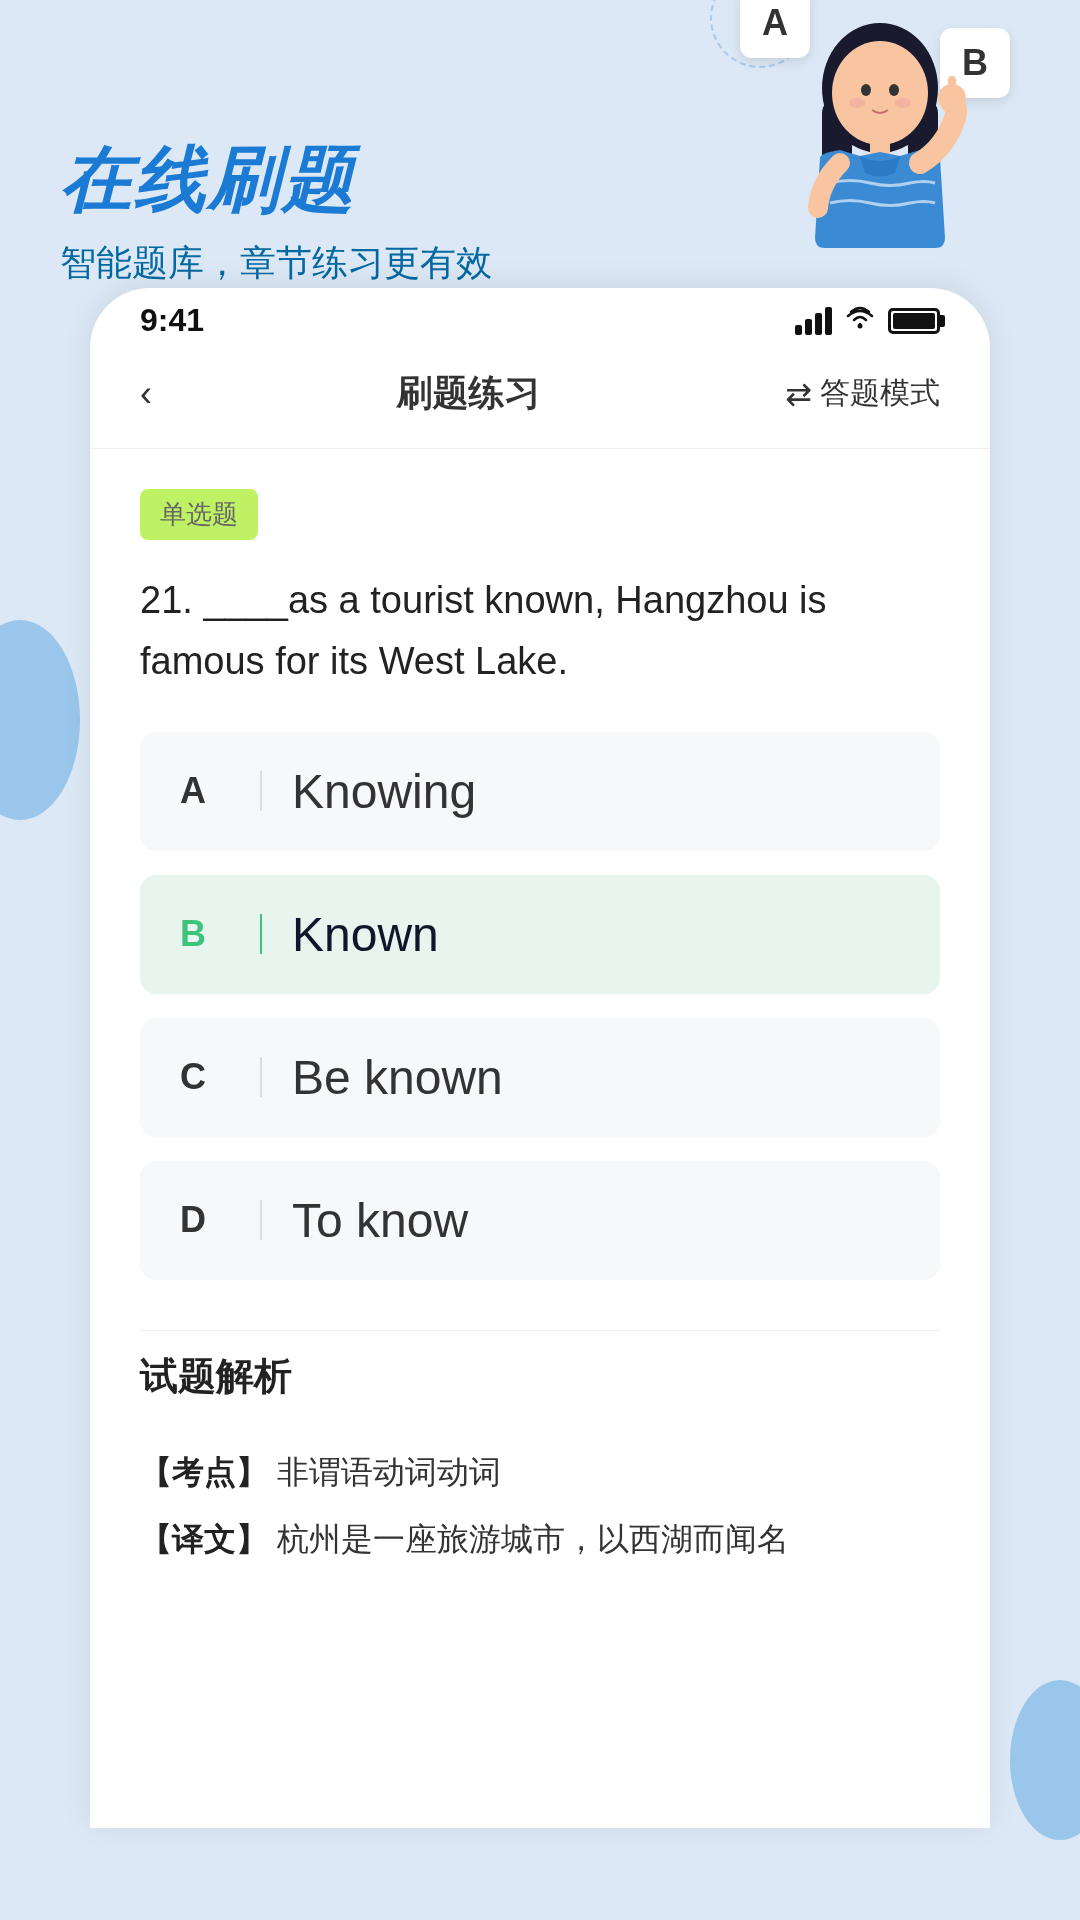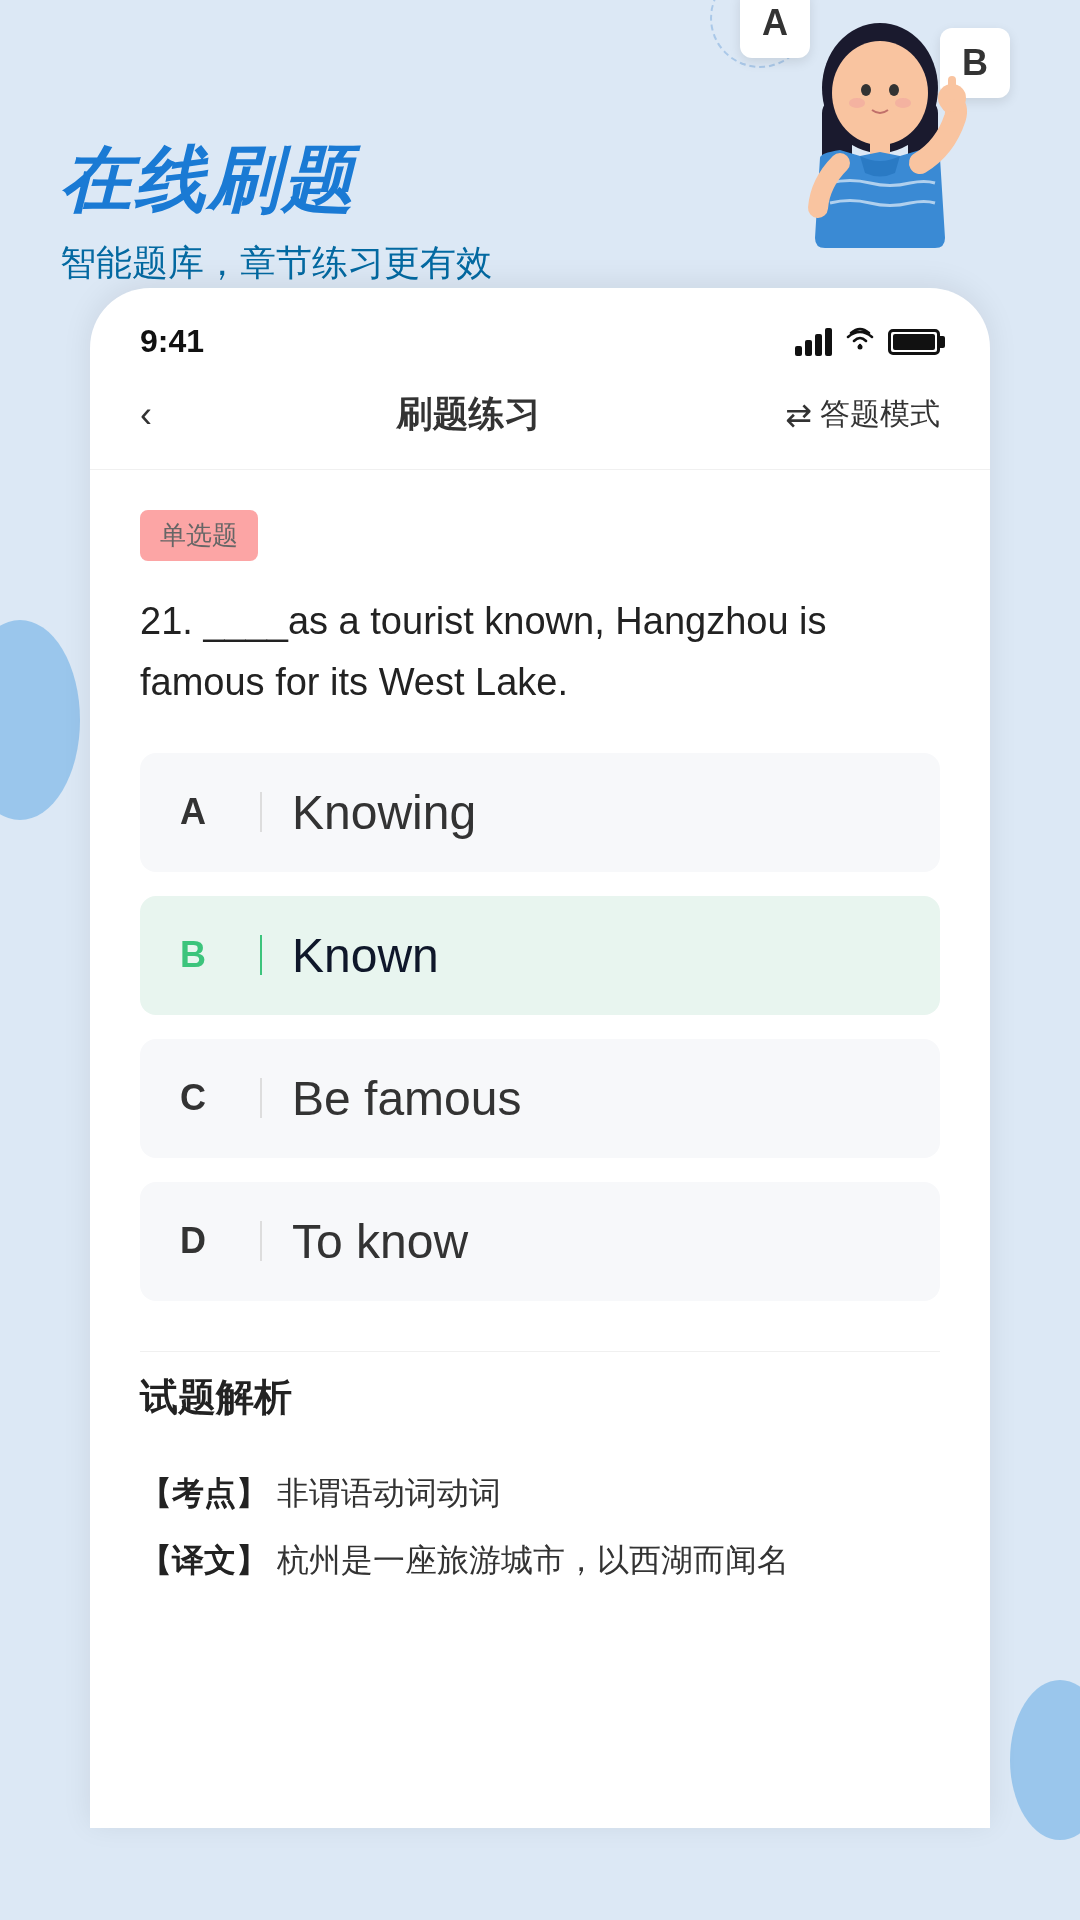--- a/index.html
+++ b/index.html
@@ -145,21 +145,21 @@
       min-height: 1540px;
       padding-bottom: 40px;
       box-shadow: 0 -4px 30px rgba(0,0,0,0.08);
     }
 
     
     .status-bar {
       display: flex;
       justify-content: space-between;
       align-items: center;
-      padding: 35px 50px 10px 50px;
+      padding: 14px 50px 10px 50px;
     }
 
     .status-time {
       font-size: 32px;
       font-weight: 600;
       color: #111;
     }
 
     .status-icons {
       display: flex;
@@ -249,21 +249,21 @@
     }
 
     
     .content {
       padding: 40px 50px;
     }
 
     
     .question-type-badge {
       display: inline-block;
-      background: #fca5a5;
+      background: #bef264;
       border-radius: 8px;
       padding: 8px 20px;
       font-size: 26px;
       color: #666;
       margin-bottom: 30px;
     }
 
     
     .question-text {
       font-size: 38px;
@@ -485,21 +485,21 @@
 
       <div class="option selected">
         <span class="option-letter">B</span>
         <div class="option-divider"></div>
         <span class="option-text">Known</span>
       </div>
 
       <div class="option">
         <span class="option-letter">C</span>
         <div class="option-divider"></div>
-        <span class="option-text">Be famous</span>
+        <span class="option-text">Be known</span>
       </div>
 
       <div class="option">
         <span class="option-letter">D</span>
         <div class="option-divider"></div>
         <span class="option-text">To know</span>
       </div>
 
     </div>
 

